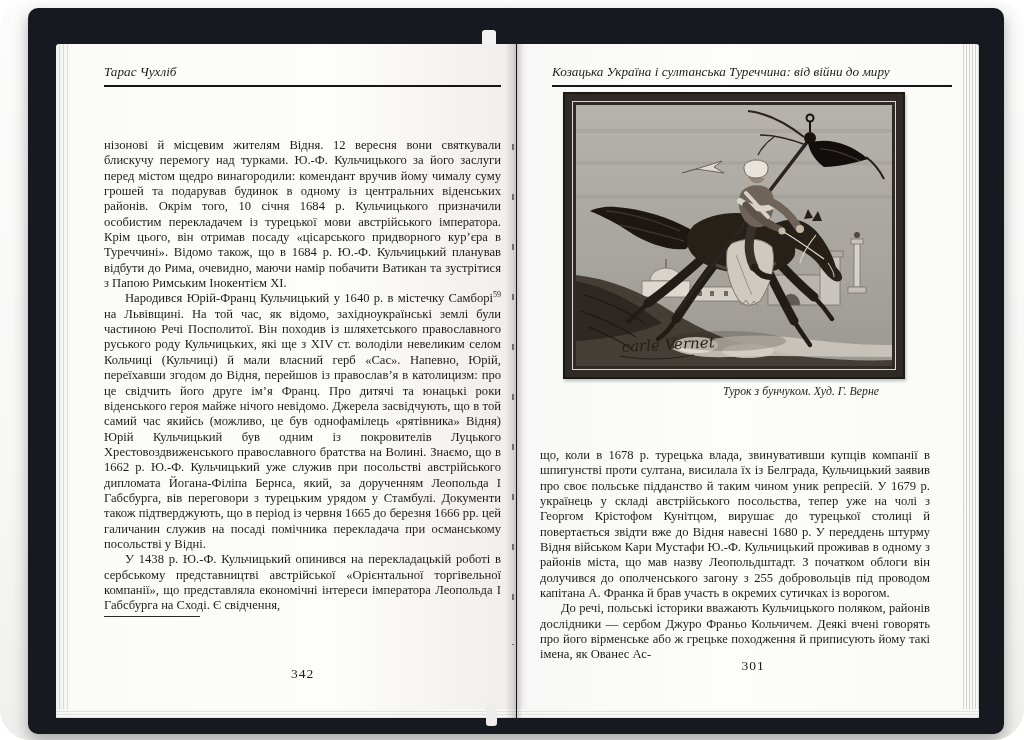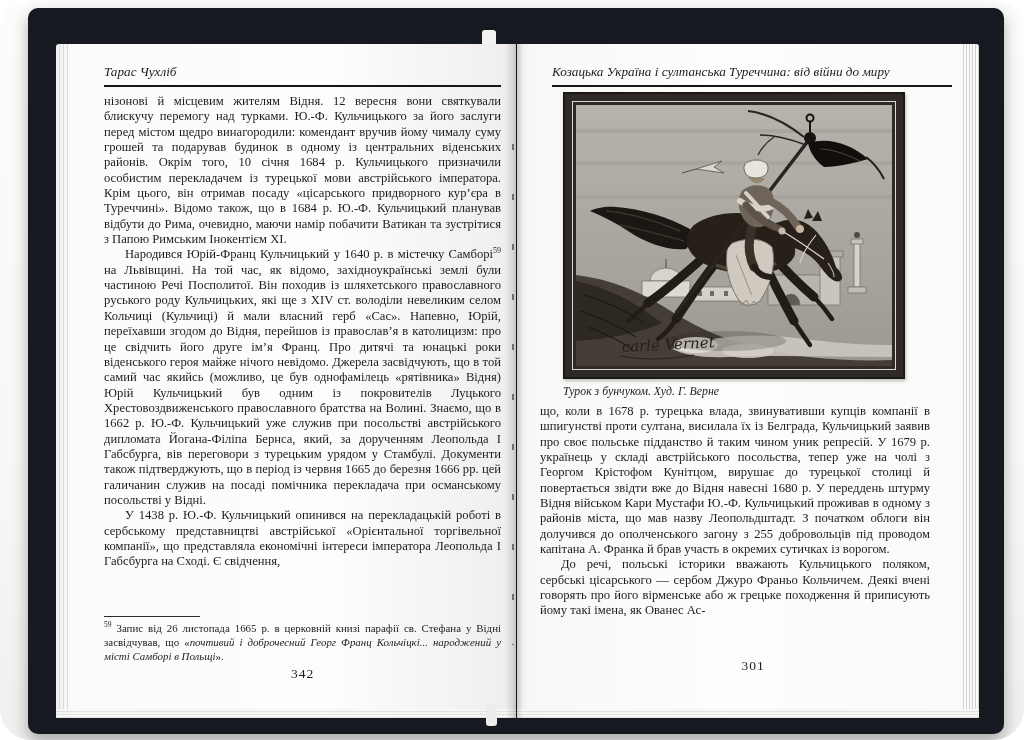--- a/index.html
+++ b/index.html
@@ -38,21 +38,21 @@
   .notch-bottom{position:absolute;left:486px;top:703px;width:11px;height:23px;background:#eeedeb;border-radius:3px;}
 
   .running-head{position:absolute;font-style:italic;font-size:13.2px;color:var(--ink);white-space:nowrap;}
   .head-left{left:104px;top:64px;}
   .head-right{left:552px;top:64px;width:400px;text-align:left;}
   .head-rule{position:absolute;height:2px;background:#161616;}
   .rule-left{left:104px;top:85px;width:397px;}
   .rule-right{left:552px;top:85px;width:400px;}
 
   .body-text{position:absolute;font-size:12.6px;line-height:15.35px;text-align:justify;
-     color:var(--ink);overflow:hidden;}
+     color:var(--ink);overflow:hidden;margin-top:44px;}
   .body-left{left:104px;top:94px;width:397px;height:522px;}
   .body-right{left:540px;top:404px;width:390px;height:250px;}
   .body-text p{margin:0;}
   .body-text p.indent{text-indent:21px;}
   .body-text sup{font-size:8px;line-height:0;vertical-align:super;}
 
   .fn-rule{position:absolute;left:104px;top:616px;width:96px;height:1px;background:#2a2a2a;}
   .footnote{position:absolute;left:104px;top:621px;width:397px;height:44px;overflow:hidden;
      font-size:10.9px;line-height:14.2px;text-align:justify;color:#222;}
   .footnote sup{font-size:7.5px;line-height:0;vertical-align:super;}
@@ -61,21 +61,21 @@
   .page-number{position:absolute;font-size:13.5px;letter-spacing:1px;color:var(--ink);text-align:center;}
   .pn-left{left:104px;top:666px;width:397px;}
   .pn-right{left:558px;top:658px;width:390px;}
 
   .frame{position:absolute;left:563px;top:92px;width:342px;height:287px;
      background:var(--frame);border:2px solid #1c1814;padding:7px;
      box-shadow:1px 2px 3px rgba(0,0,0,.25);}
   .frame-liner{width:100%;height:100%;border:1px solid #ddd9d2;background:var(--frame);padding:3px;}
   .engraving{width:100%;height:100%;display:block;background:var(--engraving-bg);}
 
-  .caption{position:absolute;left:563px;top:384px;width:342px;text-align:left;
+  .caption{position:absolute;left:537px;top:384px;width:342px;text-align:right;
      font-style:italic;font-size:11.8px;color:#1e1e1e;white-space:nowrap;}
 </style>
 </head>
 <body>
 
 <div class="photo">
   <div class="book"></div>
   <div class="notch-top"></div>
 
   <div class="page page-left">
@@ -84,21 +84,20 @@
   <div class="running-head head-left">Тарас Чухліб</div>
   <div class="head-rule rule-left"></div>
 
   <div class="body-text body-left">
     <p>нізонові й місцевим жителям Відня. 12 вересня вони святкували блискучу перемогу над турками. Ю.-Ф. Кульчицького за його заслуги перед містом щедро винагородили: комендант вручив йому чималу суму грошей та подарував будинок в одному із центральних віденських районів. Окрім того, 10 січня 1684 р. Кульчицького призначили особистим перекладачем із турецької мови австрійського імператора. Крім цього, він отримав посаду «цісарського придворного кур’єра в Туреччині». Відомо також, що в 1684 р. Ю.-Ф. Кульчицький планував відбути до Рима, очевидно, маючи намір побачити Ватикан та зустрітися з Папою Римським Інокентієм XI.</p>
     <p class="indent"><span>Народився Юрій-Франц Кульчицький у 1640 р. в містечку Самборі</span><sup>59</sup><span> на Львівщині. На той час, як відомо, західноукраїнські землі були частиною Речі Посполитої. Він походив із шляхетського православного руського роду Кульчицьких, які ще з XIV ст. володіли невеликим селом Кольчиці (Кульчиці) й мали власний герб «Сас». Напевно, Юрій, переїхавши згодом до Відня, перейшов із православ’я в католицизм: про це свідчить його друге ім’я Франц. Про дитячі та юнацькі роки віденського героя майже нічого невідомо. Джерела засвідчують, що в той самий час якийсь (можливо, це був однофамілець «рятівника» Відня) Юрій Кульчицький був одним із покровителів Луцького Хрестовоздвиженського православного братства на Волині. Знаємо, що в 1662 р. Ю.-Ф. Кульчицький уже служив при посольстві австрійського дипломата Йогана-Філіпа Бернса, який, за дорученням Леопольда І Габсбурга, вів переговори з турецьким урядом у Стамбулі. Документи також підтверджують, що в період із червня 1665 до березня 1666 рр. цей галичанин служив на посаді помічника перекладача при османському посольстві у Відні.</span></p>
     <p class="indent">У 1438 р. Ю.-Ф. Кульчицький опинився на перекладацькій роботі в сербському представництві австрійської «Орієнтальної торгівельної компанії», що представляла економічні інтереси імператора Леопольда І Габсбурга на Сході. Є свідчення,</p>
   </div>
 
   <div class="fn-rule"></div>
-  <div class="footnote"><sup>59</sup><span> Запис від 26 листопада 1665 р. в церковній книзі парафії св. Стефана у Відні засвідчував, що «</span><em>почтивий і доброчесний Георг Франц Кольчіцкі... народжений у місті Самборі в Польщі</em><span>».</span></div>
   <div class="page-number pn-left">342</div>
 
   <div class="page page-right"></div>
   <div class="running-head head-right">Козацька Україна і султанська Туреччина: від війни до миру</div>
   <div class="head-rule rule-right"></div>
 
   <div class="frame">
     <div class="frame-liner">
       <svg class="engraving" viewBox="0 0 316 261" preserveAspectRatio="none" aria-label="engraving">
         <defs>
@@ -216,20 +215,20 @@
         <text x="46" y="247" transform="rotate(-3 46 247)" font-family="DejaVu Serif, serif" font-style="italic" font-size="15" fill="#241f1a">carle Vernet</text>
         <path d="M44,251 C70,256 96,254 118,250" stroke="#241f1a" stroke-width="1" fill="none"></path>
       </svg>
     </div>
   </div>
 
   <div class="caption">Турок з бунчуком. Худ. Г. Верне</div>
 
   <div class="body-text body-right">
     <p>що, коли в 1678 р. турецька влада, звинувативши купців компанії в шпигунстві проти султана, висилала їх із Белграда, Кульчицький заявив про своє польське підданство й таким чином уник репресій. У 1679 р. українець у складі австрійського посольства, тепер уже на чолі з Георгом Крістофом Кунітцом, вирушає до турецької столиці й повертається звідти вже до Відня навесні 1680 р. У переддень штурму Відня військом Кари Мустафи Ю.-Ф. Кульчицький проживав в одному з районів міста, що мав назву Леопольдштадт. З початком облоги він долучився до ополченського загону з 255 добровольців під проводом капітана А. Франка й брав участь в окремих сутичках із ворогом.</p>
-    <p class="indent">До речі, польські історики вважають Кульчицького поляком, сербські цісарського — сербом Джуро Франьо Кольчичем. Деякі вчені говорять про його вірменське або ж грецьке походження й приписують йому такі імена, як Ованес Ас-</p>
+    <p class="indent">До речі, польські історики вважають Кульчицького поляком, районів дослідники — сербом Джуро Франьо Кольчичем. Деякі вчені говорять про його вірменське або ж грецьке походження й приписують йому такі імена, як Ованес Ас-</p>
   </div>
   <div class="page-number pn-right">301</div>
 
   <div class="gutter"></div>
   <div class="stitches"></div>
   <div class="notch-bottom"></div>
 </div>
 
 </body></html>

